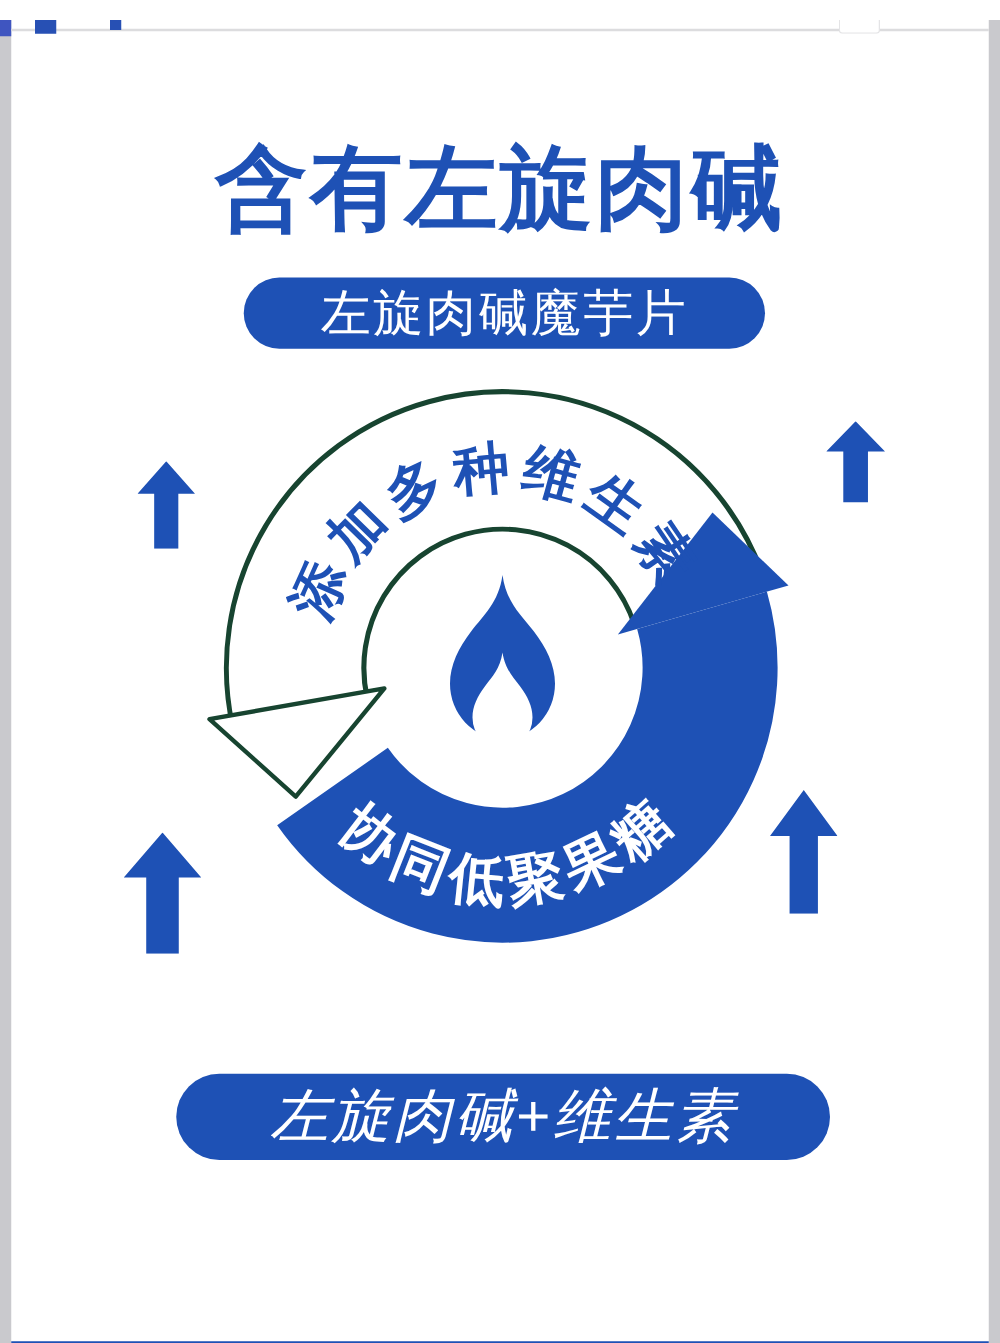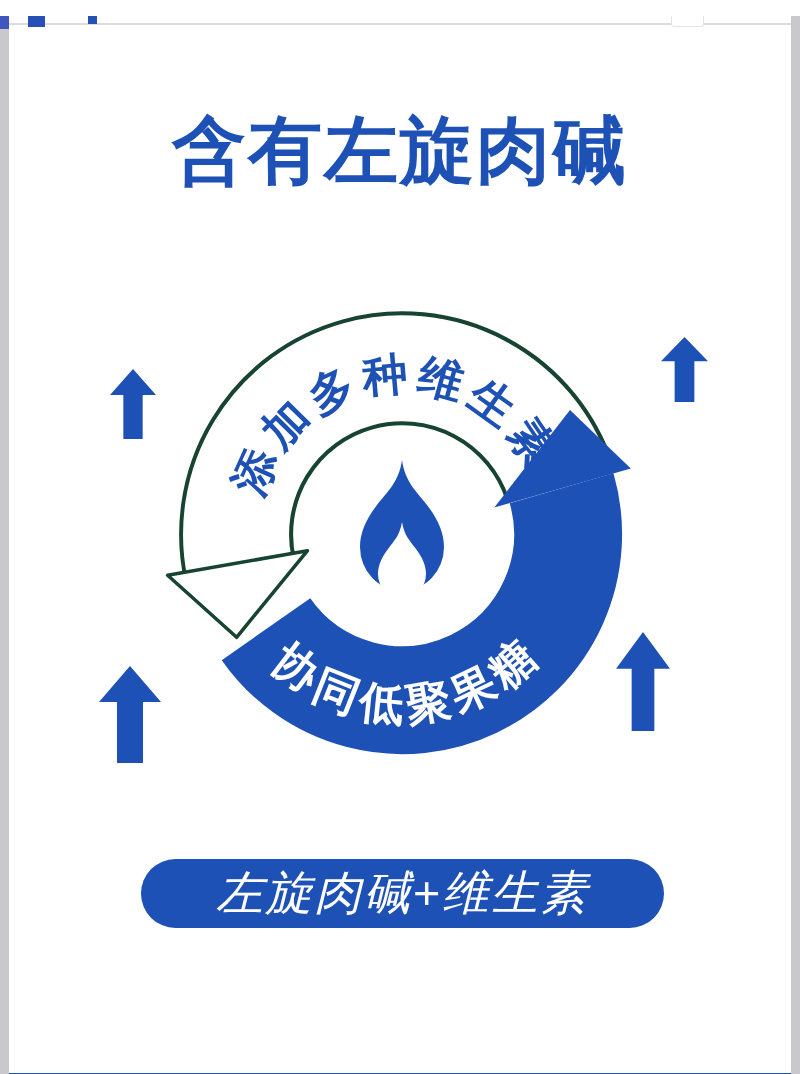--- a/index.html
+++ b/index.html
@@ -48,20 +48,23 @@
   <div class="edge left"></div>
   <div class="edge right"></div>
   <div class="corner-accent"></div>
   <div class="hairline"></div>
   <div class="sq sq1"></div>
   <div class="sq sq2"></div>
   <div class="page-tab"></div>
 
   <div class="title">含有左旋肉碱</div>
 
+  <div class="pill pill-top">
+    <span>左旋肉碱魔芋片</span>
+  </div>
 
   <svg class="diagram" viewBox="0 0 500 500">
 
     <path d="M 88.3 287.3 A 166 166 0 0 1 407.9 198.7" fill="none" stroke="#174430" stroke-width="114"></path>
     <path d="M 87.6 284.5 A 166 166 0 0 1 406.9 196.0" fill="none" stroke="#ffffff" stroke-width="106"></path>
 
     <path d="M 114.0 345.2 A 166 166 0 0 0 409.6 204.2" fill="none" stroke="#1e51b5" stroke-width="108"></path>
 
     <polygon points="342.3,223.5 478.8,184.4 418,126" fill="#1e51b5"></polygon>
 

